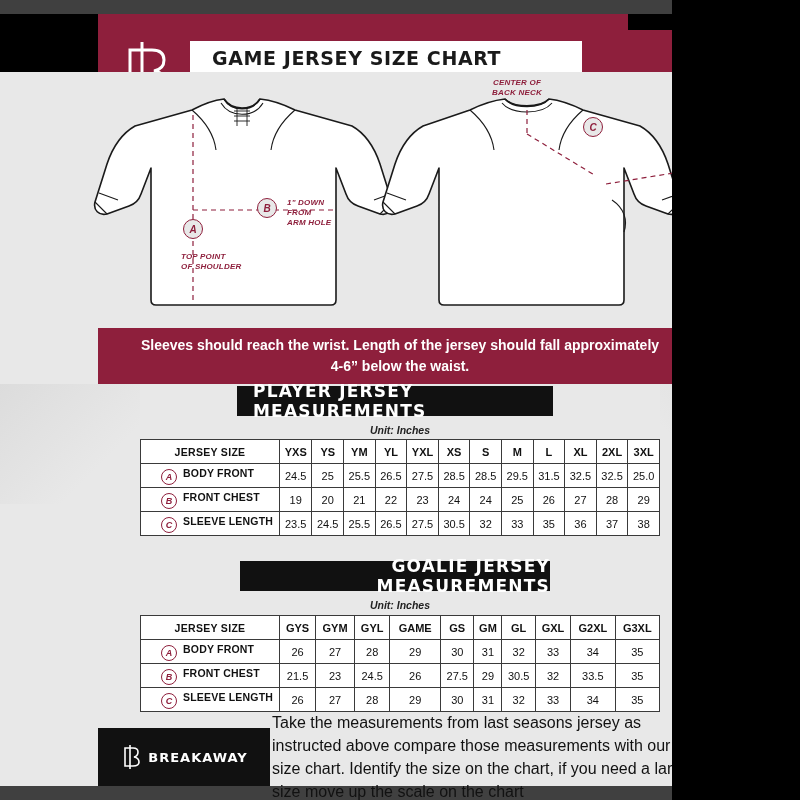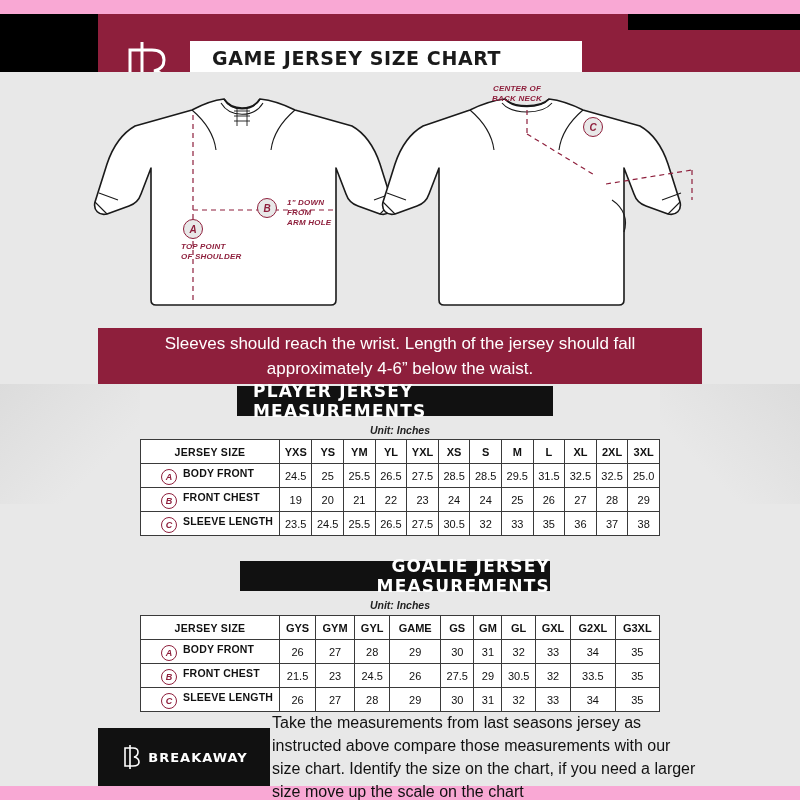--- a/index.html
+++ b/index.html
@@ -4,22 +4,22 @@
 <style>
   * { box-sizing: border-box; }
   html, body {
     margin: 0; padding: 0;
     width: 800px; height: 800px;
     background: #000;
     font-family: "Liberation Sans", sans-serif;
   }
   #page {
     position: relative;
-    width: 800px; height: 800px;
-    background: #f9a8d4;
+    width: 672px; height: 800px;
+    background: #404040;
     overflow: hidden;
   }
   .sheet {
     position: absolute;
     left: 0; top: 14px;
     width: 800px; height: 772px;
     background: #e8e8e8;
   }
   
   .header {
@@ -89,23 +89,23 @@
   .note-band {
     position: absolute; left: 98px; top: 314px;
     width: 604px; height: 56px;
     background: #8e1f3c;
     color: #fff;
     display: flex; align-items: center; justify-content: center;
     text-align: center;
     padding: 0 40px;
   }
   .note-band span {
-    font-size: 17px;
+    font-size: 14px;
     line-height: 1.5;
-    font-weight: 400;
+    font-weight: 700;
   }
   .band-side-left {
     position: absolute; left: 0; top: 314px;
     width: 98px; height: 56px; background: #e8e8e8;
   }
   .band-side-right {
     position: absolute; left: 702px; top: 314px;
     width: 98px; height: 56px; background: #e8e8e8;
   }
   
@@ -331,25 +331,25 @@
         <path d="M612,128 C624,136 628,148 624,160" fill="none" stroke="#1a1a1a" stroke-width="1.1"></path>
 
         <g stroke="#8e1f3c" stroke-width="1.2" fill="none">
           <path d="M527,38 L527,62" stroke-dasharray="5,4"></path>
           <path d="M527,62 L596,104" stroke-dasharray="5,4"></path>
           <path d="M606,112 L692,98" stroke-dasharray="5,4"></path>
           <path d="M692,98 L692,128" stroke-dasharray="5,4"></path>
         </g>
       </svg>
 
-      <div class="ann center" style="left:462px; top:12px; width:110px;">CENTER OF<br>BACK NECK</div>
+      <div class="ann center" style="left:462px; top:6px; width:110px;">CENTER OF<br>BACK NECK</div>
 
       <div class="ann" style="left:287px; top:126px; width:70px;">1" DOWN<br>FROM<br>ARM HOLE</div>
 
-      <div class="ann" style="left:181px; top:170px; width:90px;">TOP POINT<br>OF SHOULDER</div>
+      <div class="ann" style="left:181px; top:180px; width:90px;">TOP POINT<br>OF SHOULDER</div>
 
       <div class="marker" style="left:183px; top:147px;">A</div>
       <div class="marker" style="left:257px; top:126px;">B</div>
       <div class="marker" style="left:583px; top:45px;">C</div>
     </div>
 
     <div class="band-side-left"></div>
     <div class="band-side-right"></div>
     <div class="note-band">
       <span>Sleeves should reach the wrist. Length of the jersey should fall approximately 4-6” below the waist.</span>

